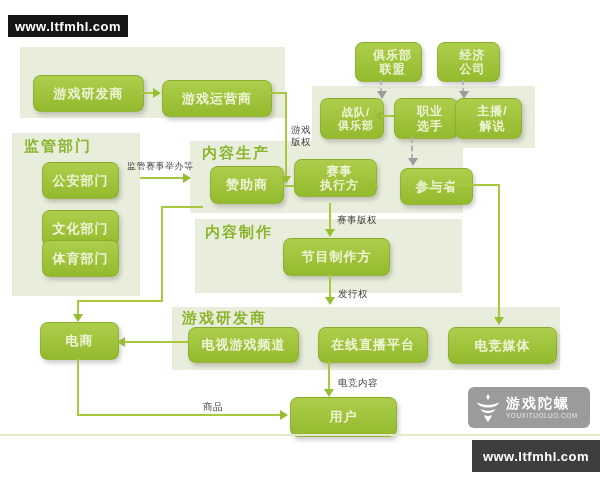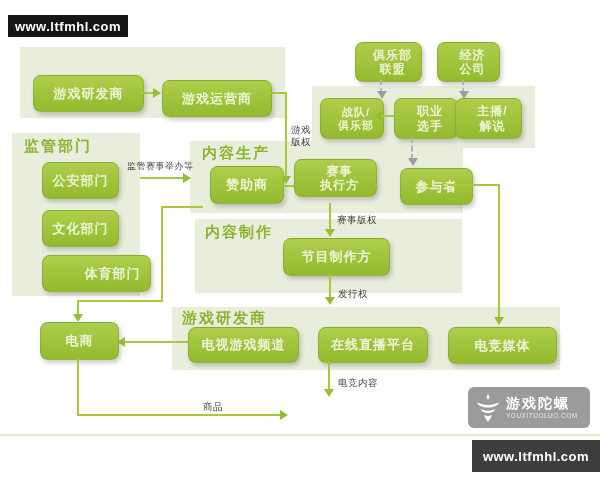--- a/index.html
+++ b/index.html
@@ -73,30 +73,31 @@
   <div class="node small" style="left:437px;top:42px;width:53px;height:38px;">经济
 公司</div>
   <div class="node small" style="left:320px;top:98px;width:54px;height:39px;font-size:11px;">战队/
 俱乐部</div>
   <div class="node small" style="left:394px;top:98px;width:54px;height:39px;">职业
 选手</div>
   <div class="node small" style="left:455px;top:98px;width:57px;height:39px;">主播/
 解说</div>
   <div class="node" style="left:42px;top:162px;width:75px;height:35px;">公安部门</div>
   <div class="node" style="left:42px;top:210px;width:75px;height:35px;">文化部门</div>
-  <div class="node" style="left:42px;top:255px;width:75px;height:35px;padding-left:32px;">体育部门</div>
+  <div class="node" style="left:42px;top:240px;width:75px;height:35px;">体育部门</div>
   <div class="node" style="left:210px;top:166px;width:72px;height:36px;">赞助商</div>
   <div class="node small" style="left:294px;top:159px;width:73px;height:36px;">赛事
 执行方</div>
   <div class="node" style="left:377px;top:168px;width:71px;height:35px;margin-left:23px;">参与者</div>
   <div class="node" style="left:283px;top:238px;width:105px;height:36px;">节目制作方</div>
   <div class="node" style="left:188px;top:327px;width:109px;height:34px;">电视游戏频道</div>
   <div class="node" style="left:40px;top:322px;width:77px;height:36px;">电商</div>
   <div class="node" style="left:318px;top:327px;width:108px;height:34px;">在线直播平台</div>
   <div class="node" style="left:448px;top:327px;width:107px;height:35px;">电竞媒体</div>
+  <div class="node" style="left:290px;top:397px;width:105px;height:38px;">用户</div>
 
   <div class="hline" style="left:142px;top:92px;width:14px;"></div>
   <div class="arr arr-r" style="left:153px;top:88px;"></div>
 
   <div class="hline" style="left:270px;top:92px;width:17px;"></div>
   <div class="vline" style="left:285px;top:92px;height:86px;"></div>
   <div class="arr arr-d" style="left:281px;top:176px;"></div>
   <div class="edge-label" style="left:291px;top:124px;">游戏
 版权</div>
 

